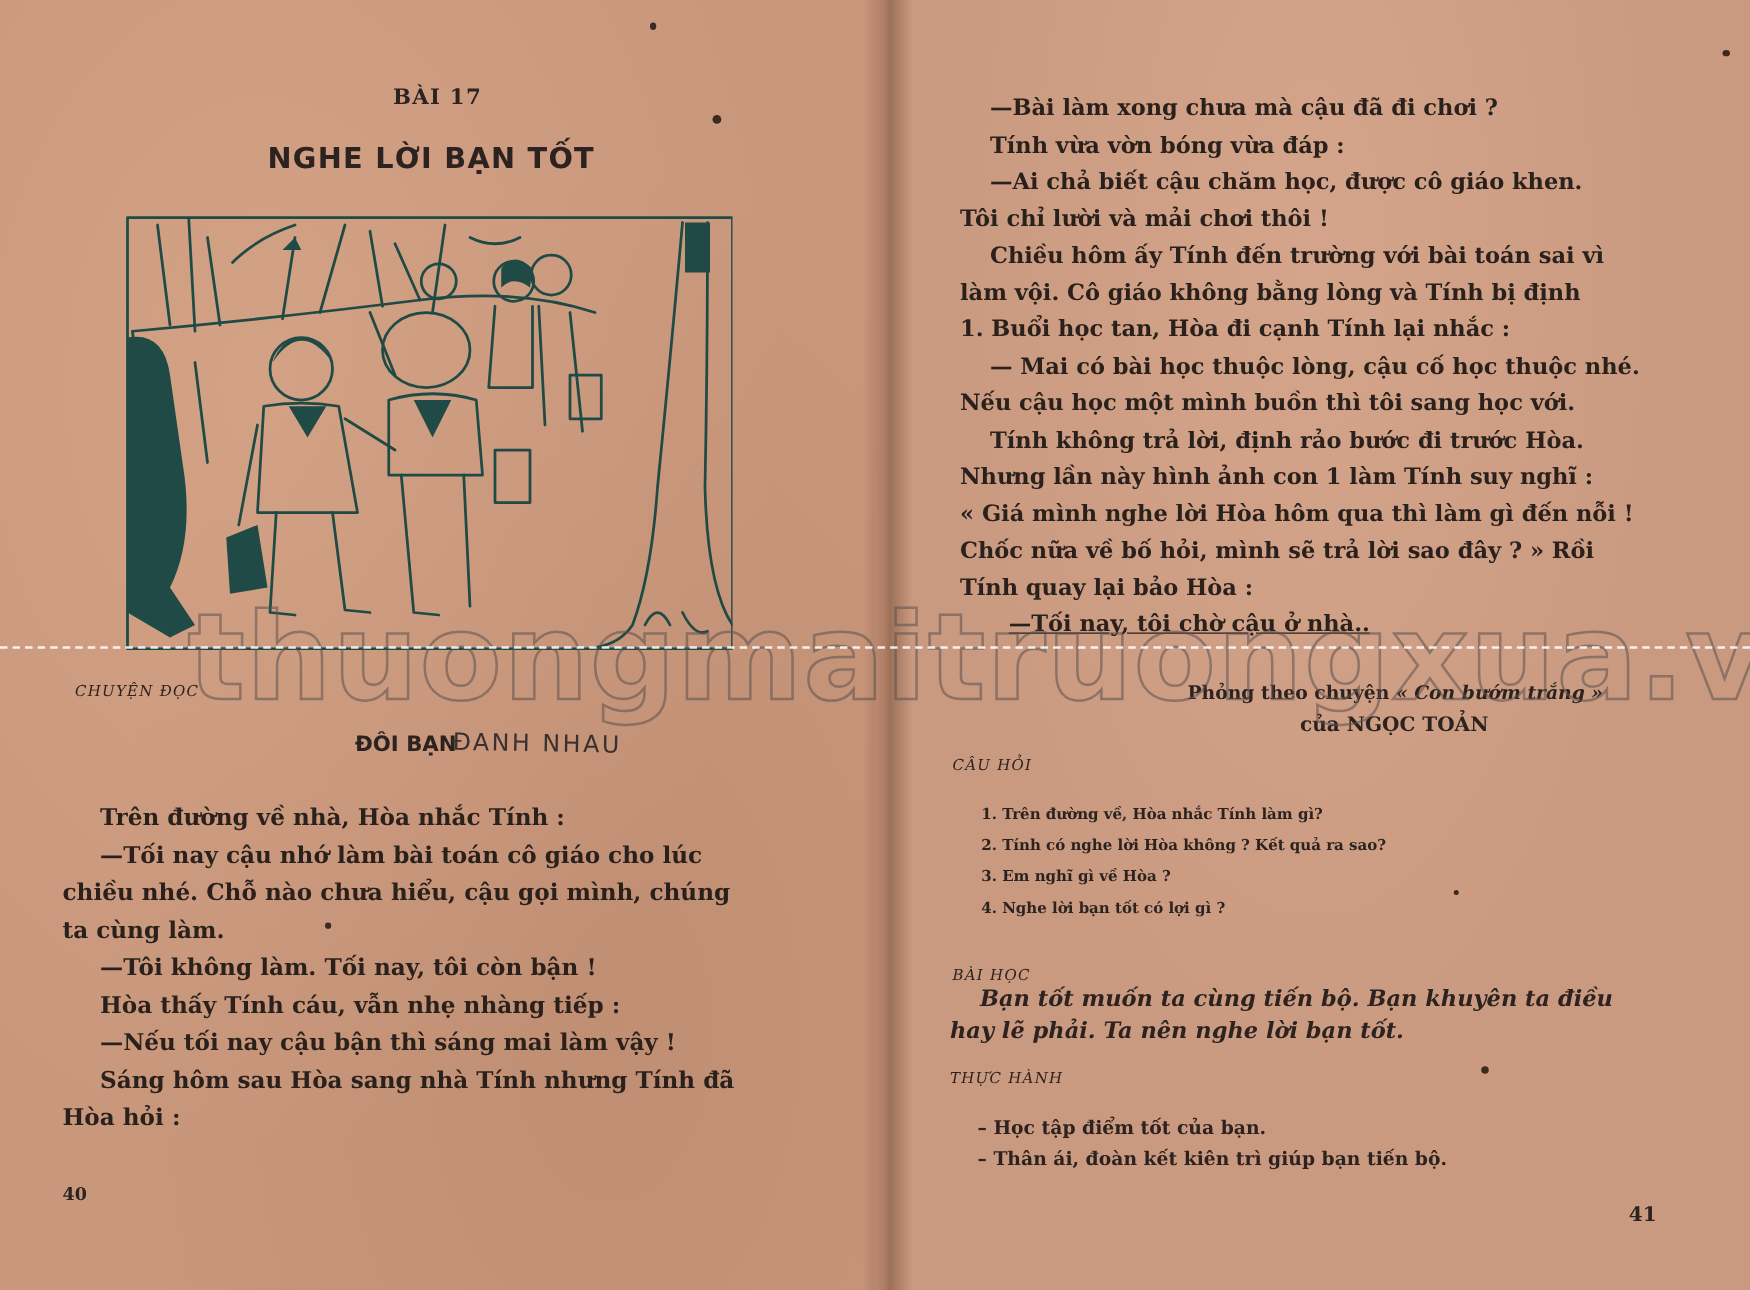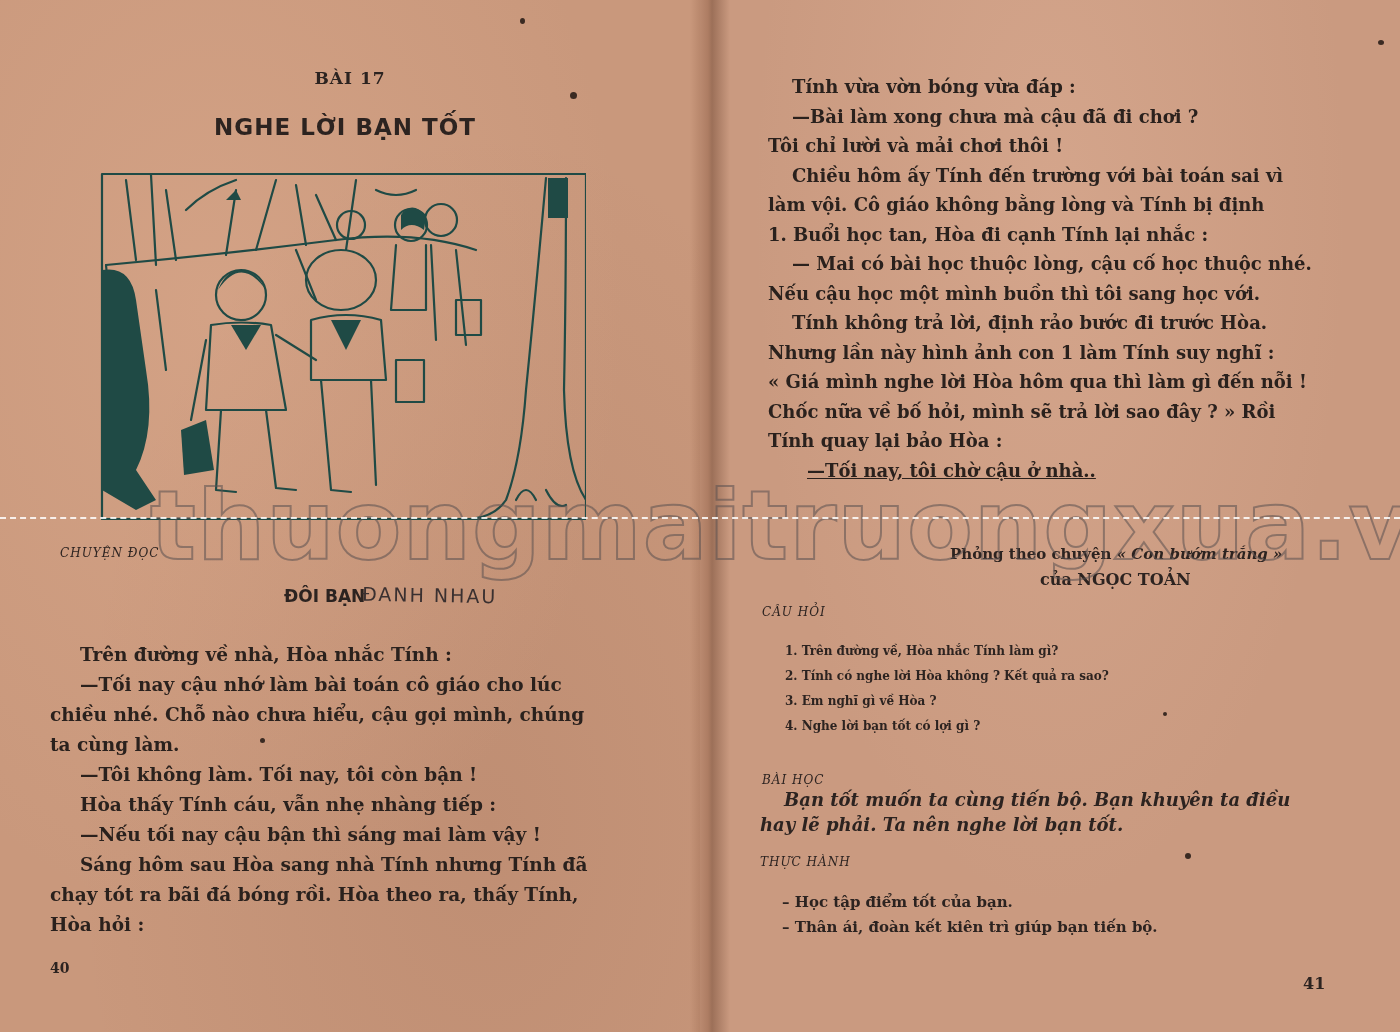--- a/index.html
+++ b/index.html
@@ -48,21 +48,21 @@
     position: absolute; top: 584px; left: 362px;
     font-family: "DejaVu Sans", sans-serif; font-weight: normal; font-size: 19px; letter-spacing: 2px;
     color: #3a3030; transform: rotate(1deg);
   }
   .body-text {
     position: absolute; font-weight: bold; font-size: 18.5px; line-height: 30px;
     font-family: "DejaVu Serif", serif; color: #2a211d;
   }
   .body-text .line { white-space: nowrap; display: block; }
   .indent { padding-left: 30px; }
-  .page-number { position: absolute; font-weight: bold; font-size: 14px; margin-top: 12px; }
+  .page-number { position: absolute; font-weight: bold; font-size: 14px; }
   .attrib1 { position: absolute; top: 545px; left: 950px; font-size: 15px; font-weight: bold; white-space: nowrap; }
   .attrib1 i { font-weight: bold; }
   .attrib2 { position: absolute; top: 570px; left: 1040px; font-size: 16px; font-weight: bold; white-space: nowrap; }
   .questions { position: absolute; left: 785px; top: 639px; font-size: 12px; line-height: 25px; font-weight: bold; }
   .questions .line { display: block; white-space: nowrap; }
   .lesson-text { position: absolute; left: 760px; top: 787px; font-style: italic; font-size: 18px; line-height: 25px; font-weight: bold; }
   .lesson-text .line { display: block; white-space: nowrap; }
   .practice { position: absolute; left: 782px; top: 890px; font-size: 15px; line-height: 25px; font-weight: bold; }
   .practice .line { display: block; white-space: nowrap; }
   .watermark {
@@ -131,36 +131,36 @@
 
     <div class="body-text" style="left:50px; top:640px;">
       <span class="line indent">Trên đường về nhà, Hòa nhắc Tính :</span>
       <span class="line indent">—Tối nay cậu nhớ làm bài toán cô giáo cho lúc</span>
       <span class="line">chiều nhé. Chỗ nào chưa hiểu, cậu gọi mình, chúng</span>
       <span class="line">ta cùng làm.</span>
       <span class="line indent">—Tôi không làm. Tối nay, tôi còn bận !</span>
       <span class="line indent">Hòa thấy Tính cáu, vẫn nhẹ nhàng tiếp :</span>
       <span class="line indent">—Nếu tối nay cậu bận thì sáng mai làm vậy !</span>
       <span class="line indent">Sáng hôm sau Hòa sang nhà Tính nhưng Tính đã</span>
-      <span class="line">chạy tót ra bãi đá bóng rồi. Hòa theo ra, thấy Tính,</span>
       <span class="line">Hòa hỏi :</span>
     </div>
 
     <div class="page-number" style="left:50px; top:948px;">40</div>
   </div>
 
   <div class="page right">
   </div>
 </div>
 
 <div class="gutter"></div>
 
 <div class="body-text" style="left:768px; top:72px; font-size:18px; line-height:29.5px;">
+  <span class="line indent" style="padding-left:24px;">—Bài làm xong chưa mà cậu đã đi chơi ?</span>
   <span class="line indent" style="padding-left:24px;">Tính vừa vờn bóng vừa đáp :</span>
-  <span class="line indent" style="padding-left:24px;">—Bài làm xong chưa mà cậu đã đi chơi ?</span>
+  <span class="line indent" style="padding-left:24px;">—Ai chả biết cậu chăm học, được cô giáo khen.</span>
   <span class="line">Tôi chỉ lười và mải chơi thôi !</span>
   <span class="line indent" style="padding-left:24px;">Chiều hôm ấy Tính đến trường với bài toán sai vì</span>
   <span class="line">làm vội. Cô giáo không bằng lòng và Tính bị định</span>
   <span class="line">1. Buổi học tan, Hòa đi cạnh Tính lại nhắc :</span>
   <span class="line indent" style="padding-left:24px;">— Mai có bài học thuộc lòng, cậu cố học thuộc nhé.</span>
   <span class="line">Nếu cậu học một mình buồn thì tôi sang học với.</span>
   <span class="line indent" style="padding-left:24px;">Tính không trả lời, định rảo bước đi trước Hòa.</span>
   <span class="line">Nhưng lần này hình ảnh con 1 làm Tính suy nghĩ :</span>
   <span class="line">« Giá mình nghe lời Hòa hôm qua thì làm gì đến nỗi !</span>
   <span class="line">Chốc nữa về bố hỏi, mình sẽ trả lời sao đây ? » Rồi</span>

